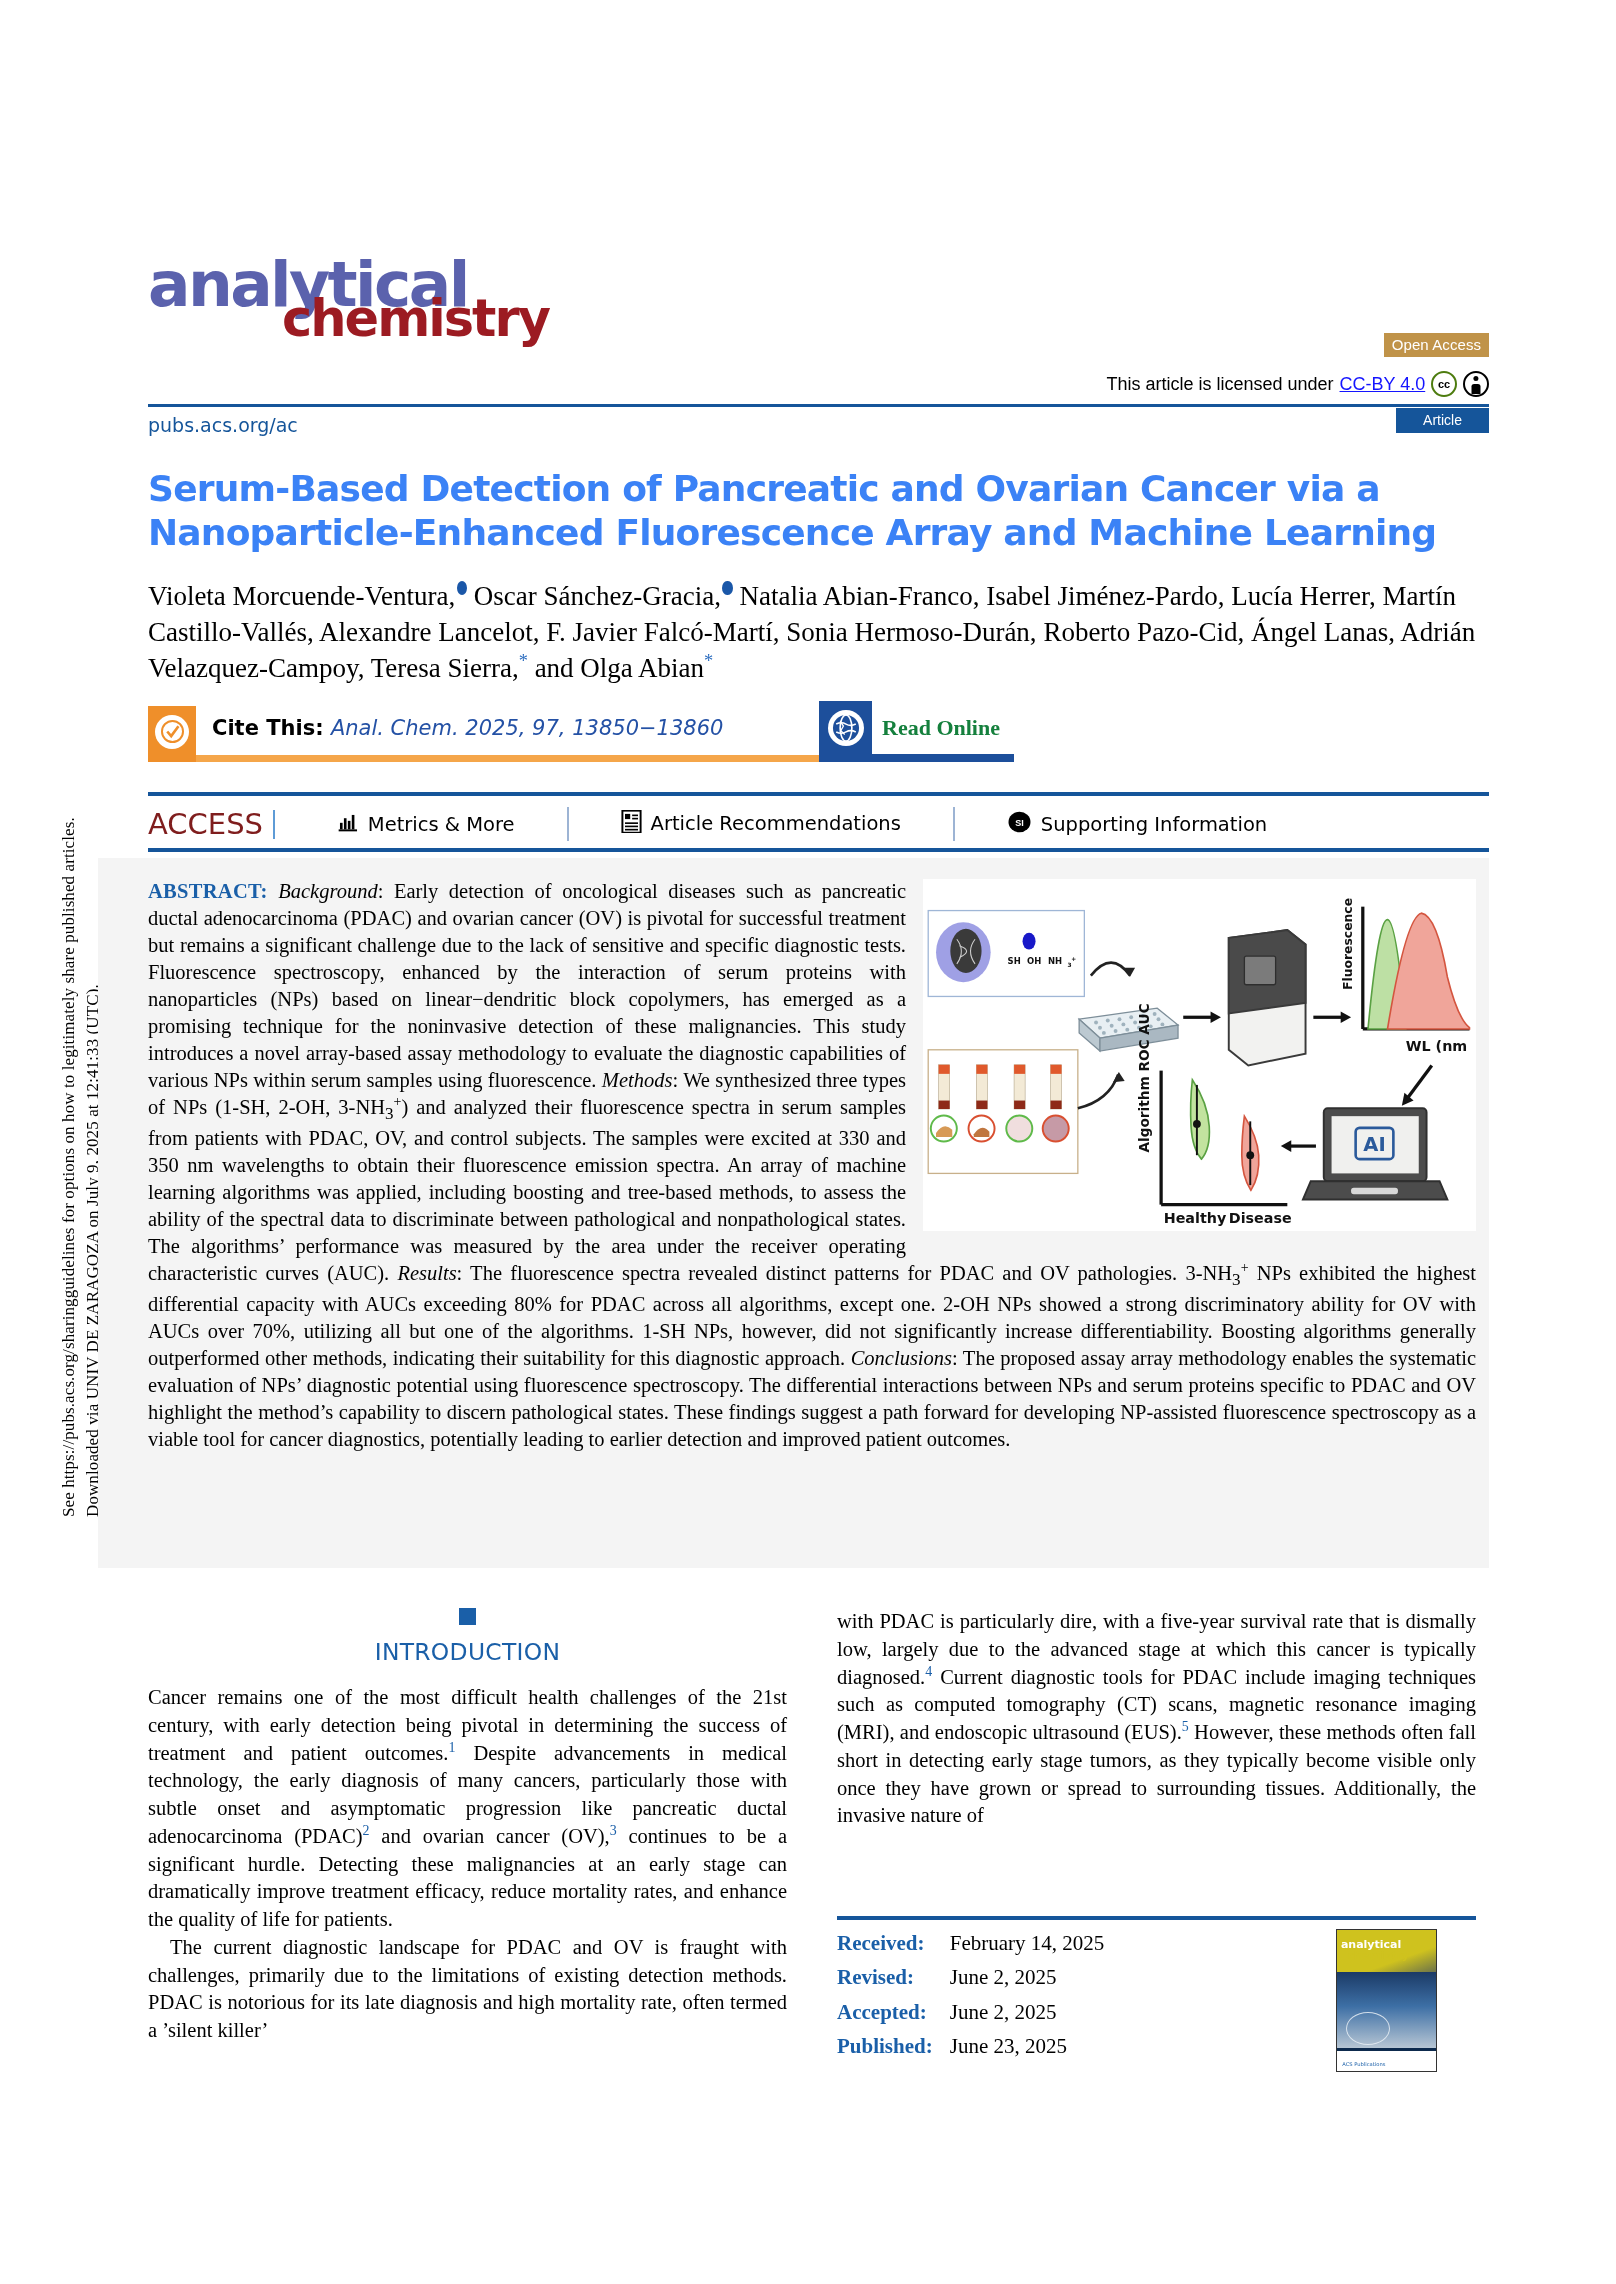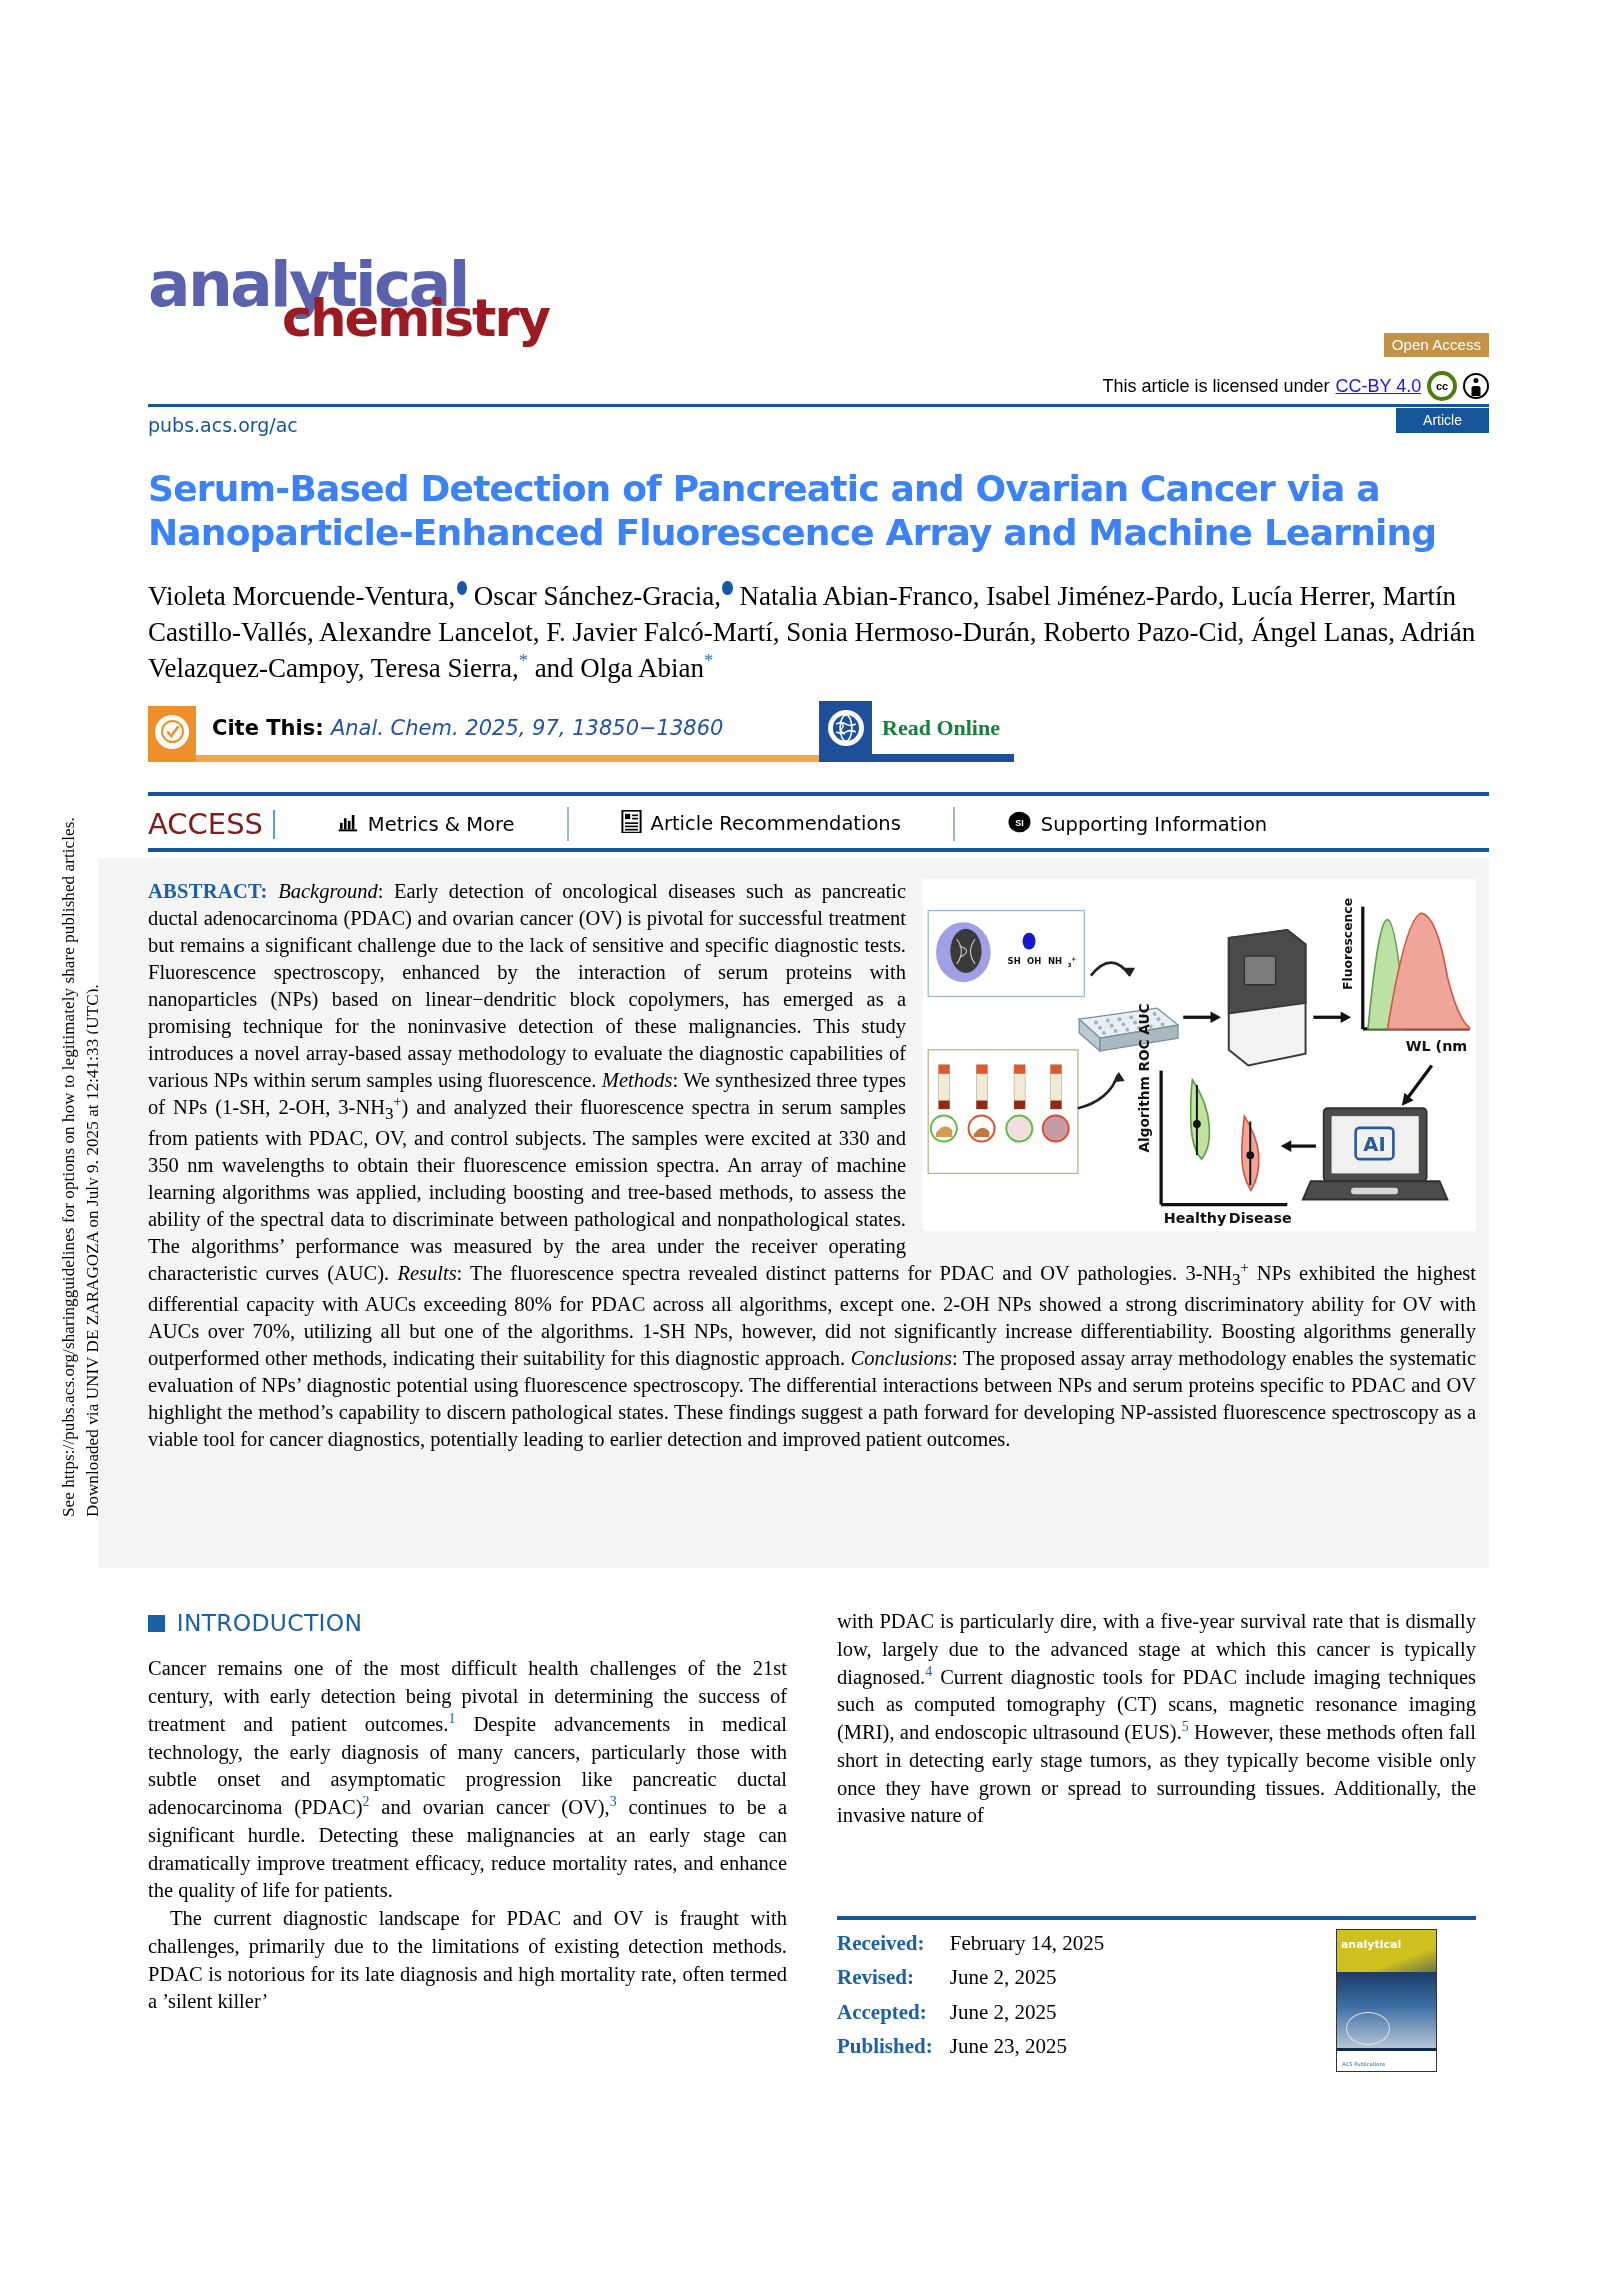--- a/index.html
+++ b/index.html
@@ -84,21 +84,21 @@
   }
   .license-line a {
     color: #1414ff;
     text-decoration: underline;
   }
   .cc-badge {
     display: inline-flex;
     align-items: center;
     justify-content: center;
     width: 22px; height: 22px;
-    border: 4px solid #4d7c0f;
+    border: 2px solid #4d7c0f;
     border-radius: 50%;
     font-family: "Liberation Sans", sans-serif;
     font-size: 11px;
     font-weight: 700;
     line-height: 1;
   }
   .by-badge {
     display: inline-flex;
     align-items: flex-end;
     justify-content: center;
@@ -370,20 +370,21 @@
   }
   #col-left  { left: 148px;  top: 1608px; }
   #col-right { left: 837px; top: 1608px; }
   .col p { margin: 0; text-indent: 22px; }
   .col p.first { text-indent: 0; }
   .section-head {
     display: flex;
     align-items: center;
     gap: 11.7px;
     margin-bottom: 15.6px;
+    flex-direction: column;
   }
   .section-square {
     width: 17px; height: 17px;
     background: #1a5fa8;
   }
   .section-title {
     font-family: "DejaVu Sans", sans-serif;
     font-size: 23.4px;
     color: #1a5fa8;
     letter-spacing: 0.3px;

